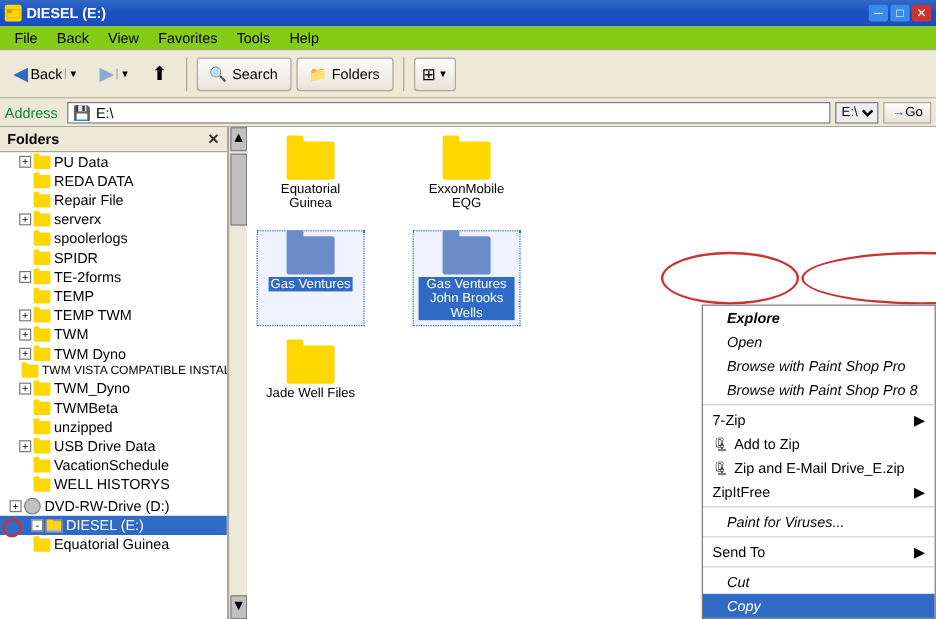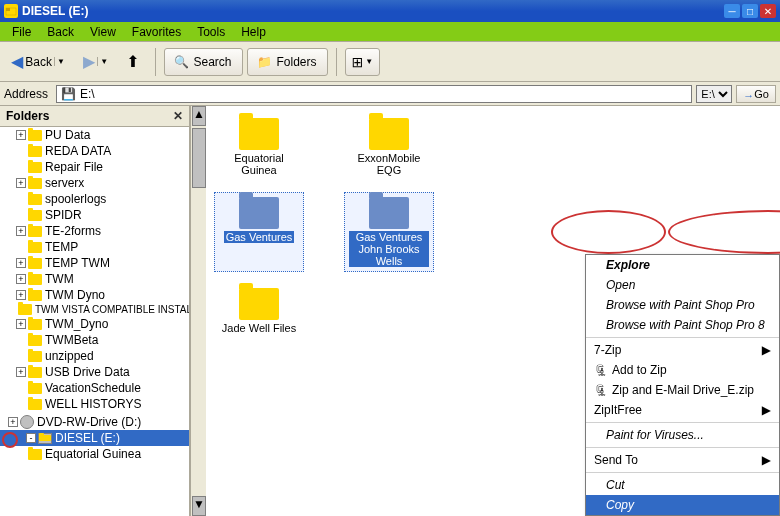--- a/index.html
+++ b/index.html
@@ -51,21 +51,21 @@
       display: flex; align-items: center; gap: 2px; padding: 4px 6px;
       background: linear-gradient(to bottom, #FDFCFA, #E8E4DA);
       border: 1px solid #ACA899; border-radius: 3px; cursor: pointer; height: 28px;
     }
 
     
     .address-bar {
       background: #ECE9D8; height: 24px; display: flex; align-items: center; padding: 0 4px; gap: 4px;
       border-bottom: 1px solid #ACA899;
     }
-    .address-label { font-size: 12px; color: #000000; padding-right: 4px; text-align: right; }
+    .address-label { font-size: 12px; color: #15803d; padding-right: 4px; text-align: right; }
     .address-input {
       flex: 1; height: 18px; border: 1px solid #7A7A7A; background: white; padding: 0 4px; font-size: 12px;
       display: flex; align-items: center; gap: 4px;
     }
     .go-btn {
       height: 18px; padding: 0 6px; background: linear-gradient(to bottom, #FDFCFA, #E8E4DA);
       border: 1px solid #ACA899; font-size: 11px; cursor: pointer; display: flex; align-items: center;
     }
     .go-arrow { color: #316AC5; font-weight: bold; }
 

